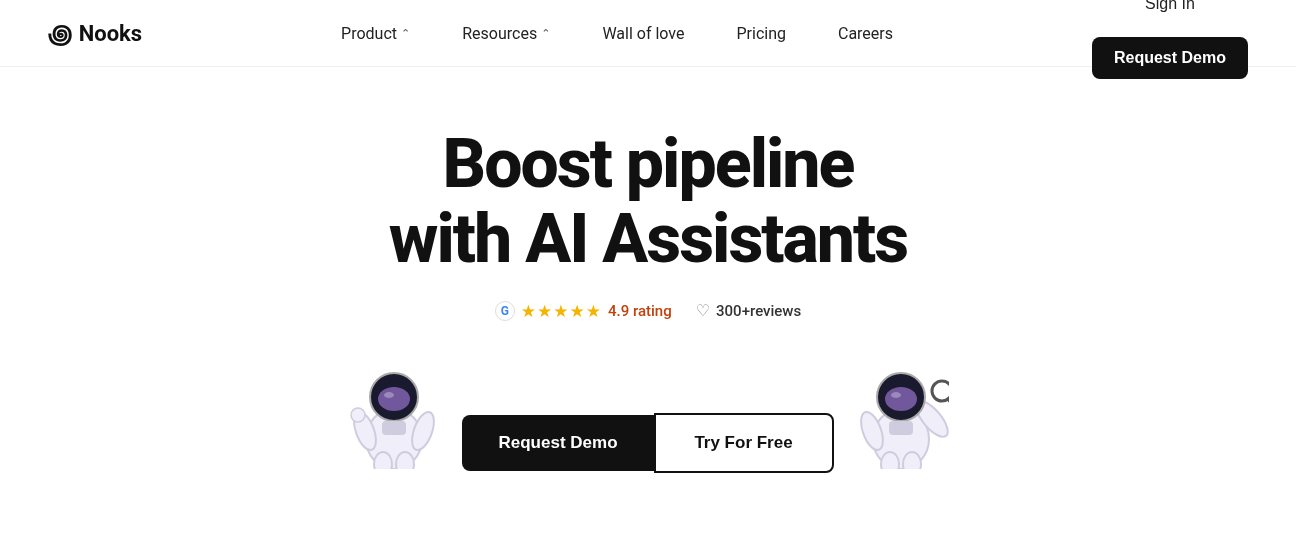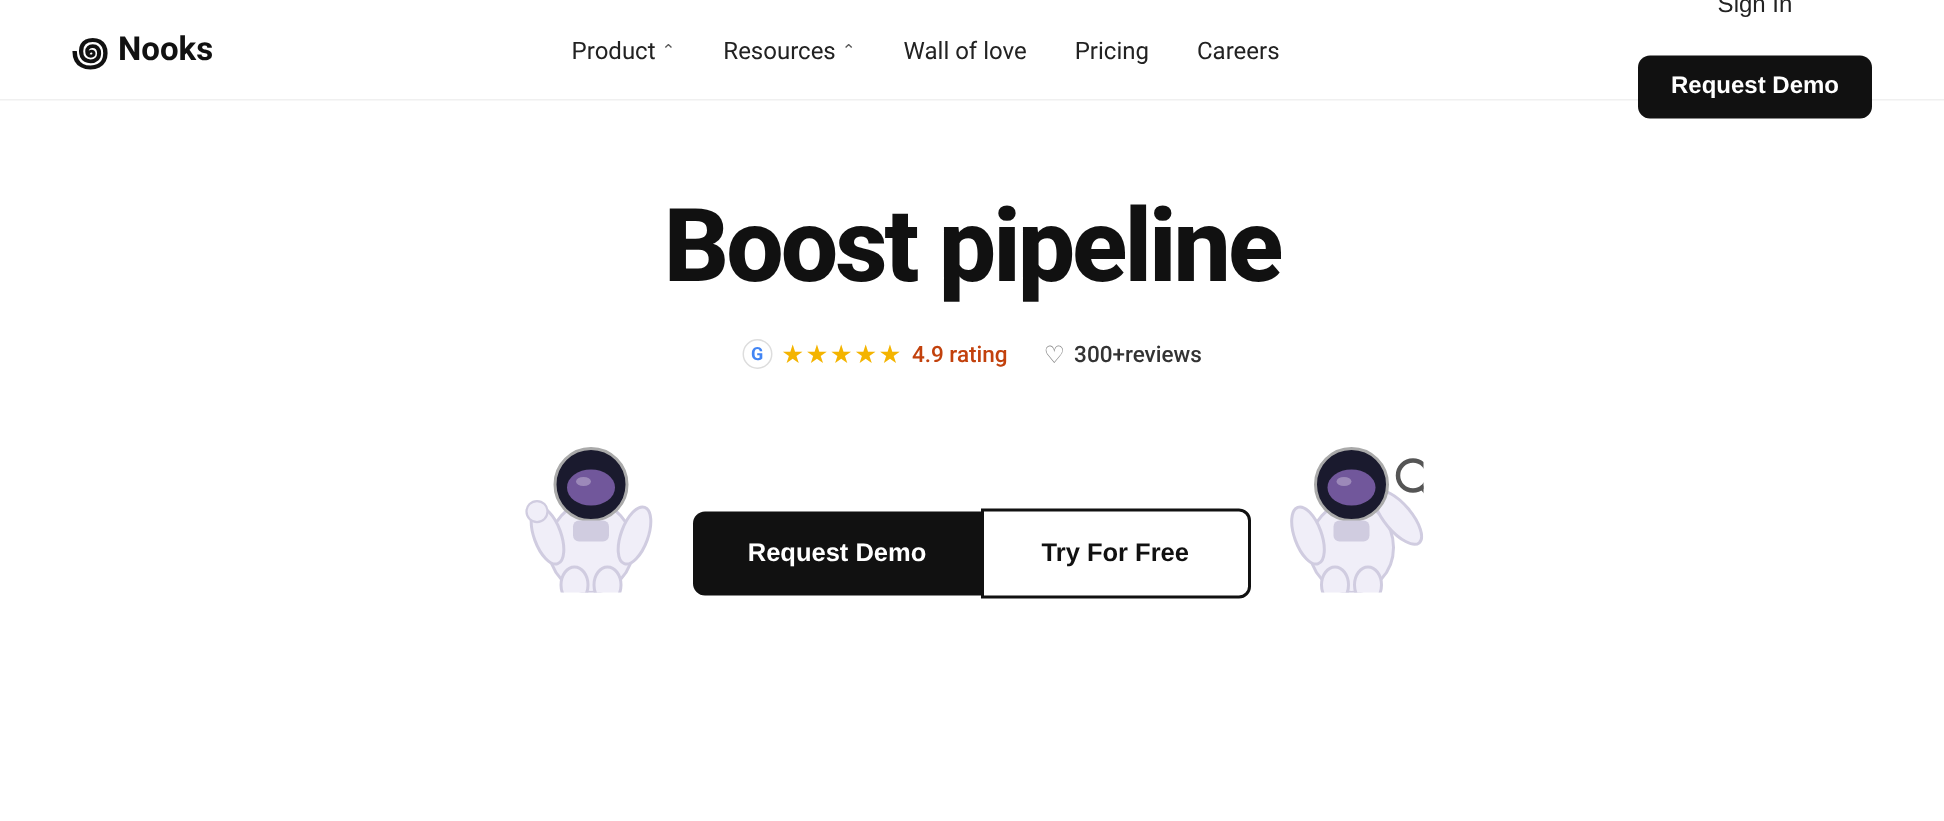--- a/index.html
+++ b/index.html
@@ -33,21 +33,21 @@
       font-size: 22px;
       font-weight: 700;
       color: #111;
       cursor: pointer;
       text-decoration: none;
     }
 
     .nav-links {
       display: flex;
       align-items: center;
-      gap: 0;
+      gap: 20px;
     }
 
     .nav-item {
       display: flex;
       align-items: center;
       gap: 4px;
       padding: 8px 16px;
       font-size: 16px;
       color: #222;
       cursor: pointer;
@@ -253,20 +253,21 @@
 
   <div class="nav-right">
     <button class="sign-in-btn">Sign In</button>
     <button class="request-demo-btn-nav">Request Demo</button>
   </div>
 </nav>
 
 <section class="hero">
   <h1 class="hero-title">
     <span>Boost pipeline</span><br>
+    <span>with AI Assistants</span>
   </h1>
 
 
   <div class="social-proof">
     <div class="rating-block">
       <div class="g-icon">G</div>
       <span class="stars">★★★★★</span>
       <span class="rating-text">4.9 rating</span>
     </div>
     <div class="reviews-block">

